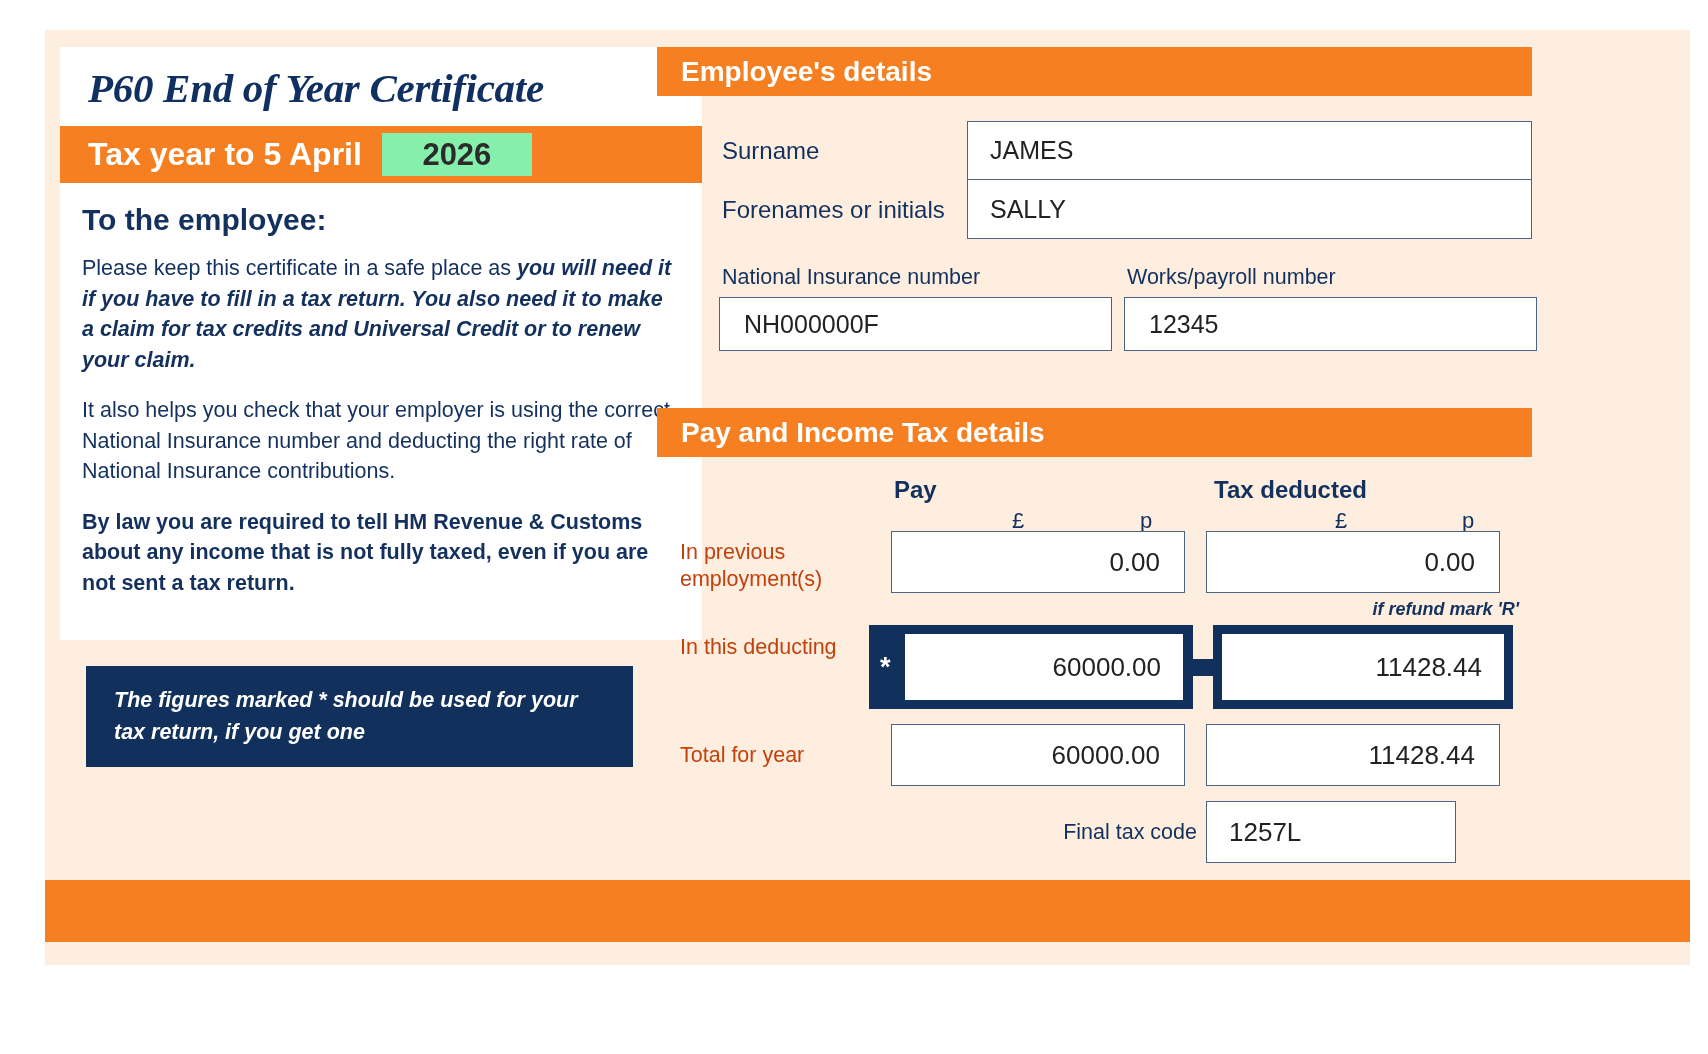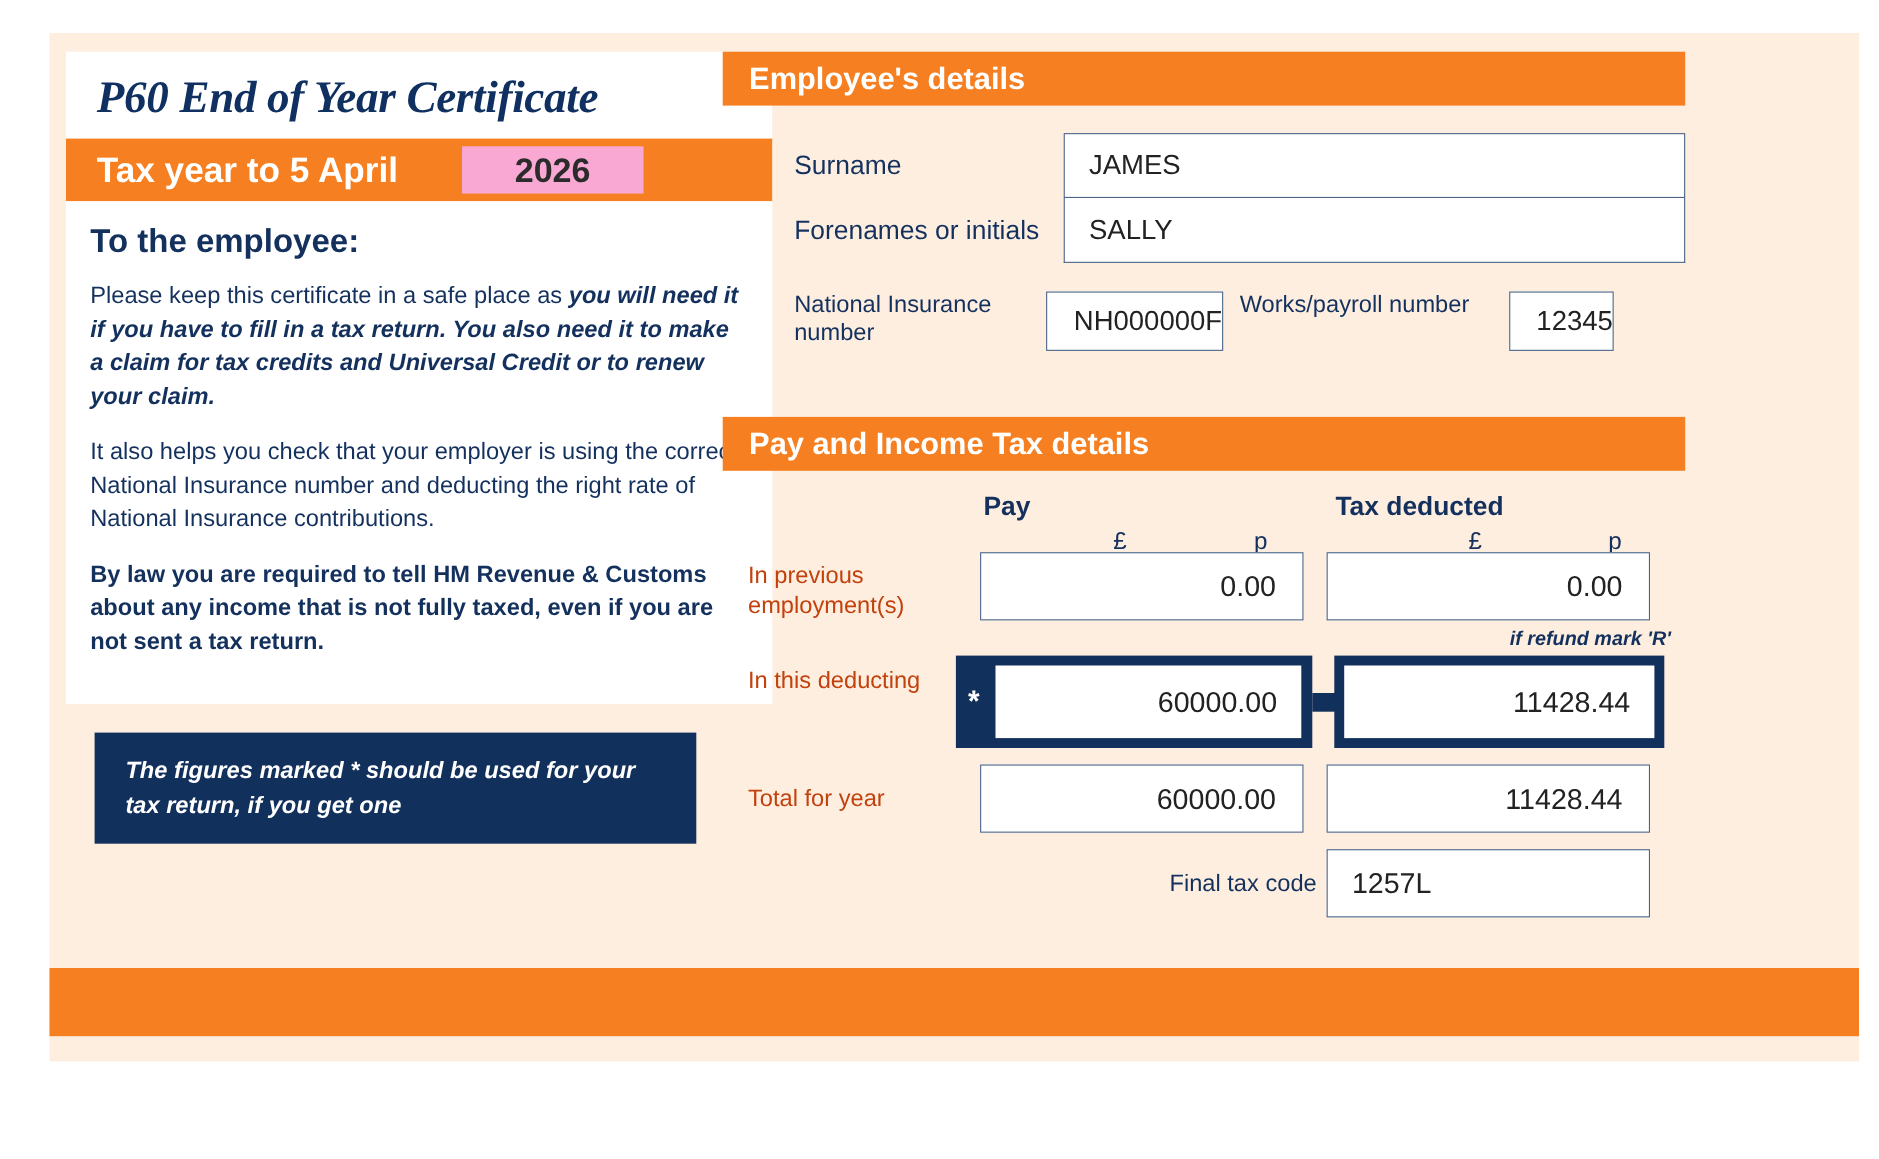--- a/index.html
+++ b/index.html
@@ -57,29 +57,29 @@
     display: flex;
     align-items: center;
     padding-left: 28px;
   }
   .taxyear-label {
     color: #ffffff;
     font-weight: bold;
     font-size: 32px;
   }
   .taxyear-box {
-    background: #f9a8d4;
+    background: #86efac;
     color: #2b2b2b;
     font-weight: bold;
     font-size: 31px;
-    width: 165px;
+    width: 150px;
     height: 43px;
     line-height: 43px;
     text-align: center;
-    margin-left: 58px;
+    margin-left: 20px;
   }
   .body-wrap {
     background: #ffffff;
     padding: 20px 22px 22px 12px;
   }
   .heading-employee {
     color: #14315e;
     font-weight: bold;
     font-size: 30px;
     margin: 0 0 16px 0;
@@ -174,22 +174,21 @@
 
   
   .ni-grid {
     display: flex;
     margin-left: 62px;
     margin-top: 26px;
     width: 818px;
   }
   .ni-cell {
     display: flex;
-    flex-direction: row;
-    gap: 36px;
+    flex-direction: column;
   }
   .ni-cell.first { width: 393px; margin-right: 12px; }
   .ni-cell.second { width: 413px; }
   .ni-label {
     color: #14315e;
     font-size: 21.5px;
     margin-bottom: 7px;
     padding-left: 3px;
   }
   .ni-box {
@@ -348,21 +347,21 @@
     left: 310px;
     top: 363px;
     width: 230px;
     text-align: right;
     color: #14315e;
     font-size: 21.5px;
   }
   .vb-code {
     left: 549px;
     top: 344px;
-    width: 294px;
+    width: 250px;
     height: 62px;
     justify-content: flex-start;
     padding-left: 22px;
     padding-right: 0;
   }
 
   
   .bottom-bar {
     position: absolute;
     left: 45px;

